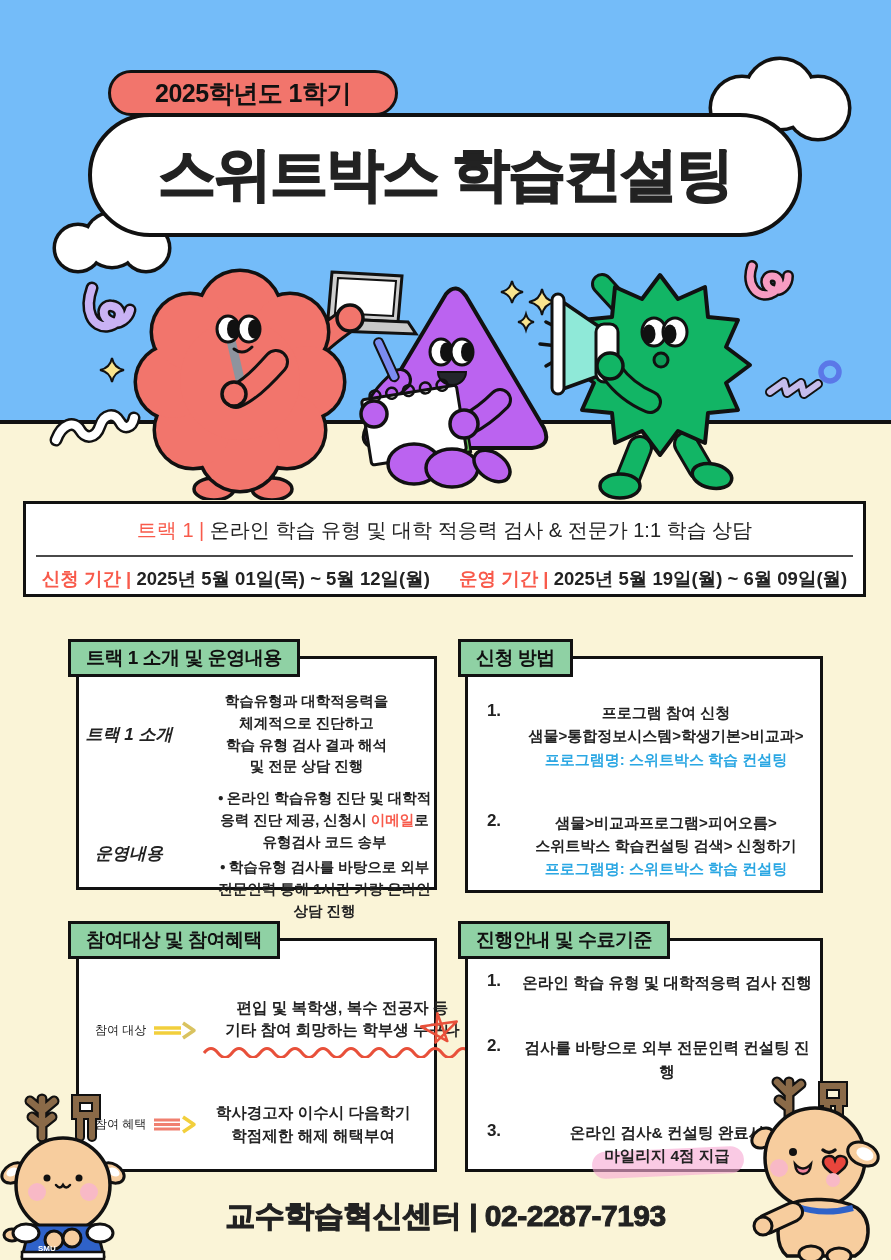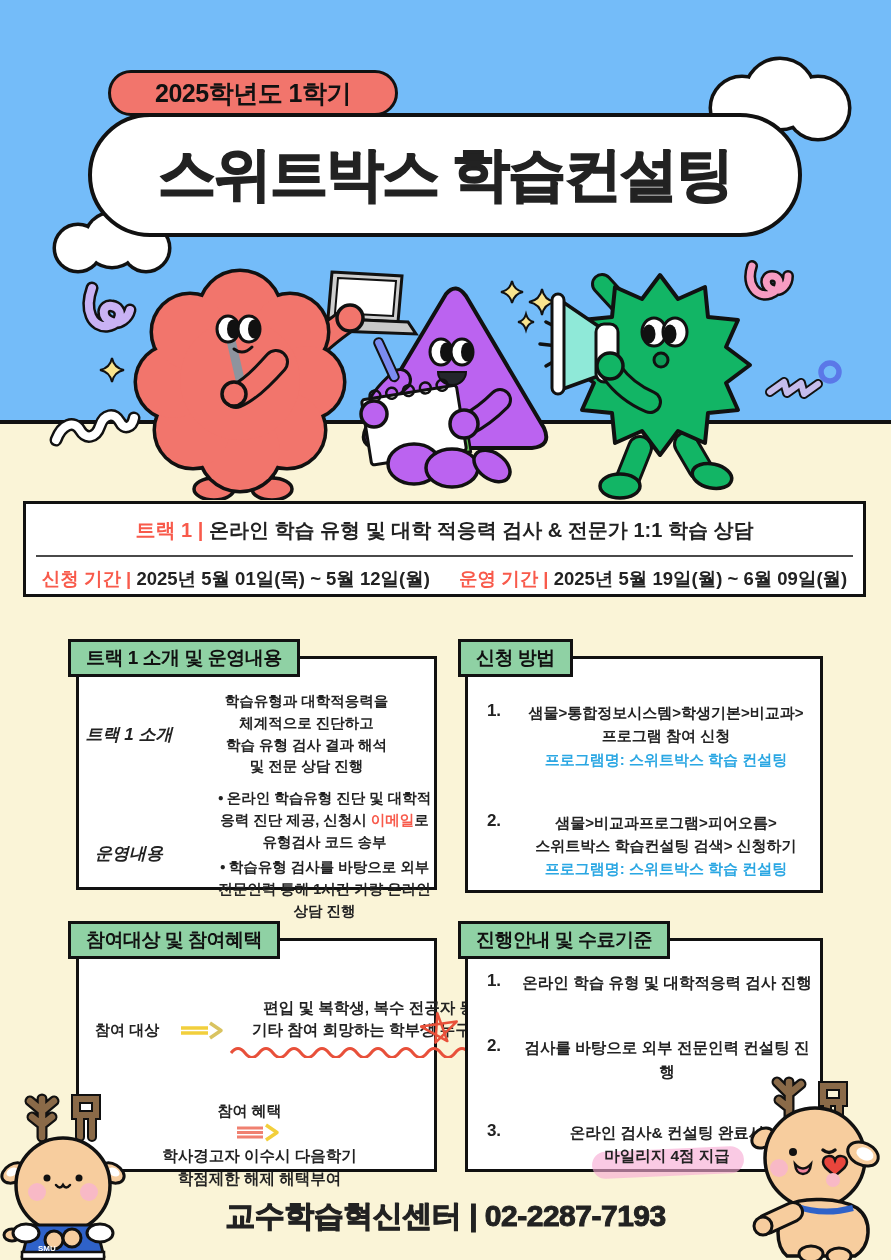--- a/index.html
+++ b/index.html
@@ -9,21 +9,21 @@
   .ground{position:absolute;left:0;top:420px;width:891px;height:840px;background:#FAF4D7;border-top:4px solid #111;box-sizing:border-box;}
   .scene{position:absolute;left:0;top:0;z-index:1;}
   .badge{position:absolute;left:108px;top:70px;width:290px;height:46px;background:#F2756C;border:3.5px solid #111;
          border-radius:24px;display:flex;align-items:center;justify-content:center;z-index:3;box-sizing:border-box;}
   .badge span{font-size:25px;font-weight:800;color:#111;letter-spacing:-0.5px;}
   .banner{position:absolute;left:88px;top:113px;width:714px;height:124px;background:#fff;border:4px solid #111;
           border-radius:64px;display:flex;align-items:center;justify-content:center;z-index:2;box-sizing:border-box;}
   .banner span{font-size:58px;font-weight:800;color:#222;letter-spacing:-2px;-webkit-text-stroke:1.5px #222;}
   .track-box{position:absolute;left:23px;top:501px;width:843px;height:96px;background:#fff;border:3px solid #111;
              z-index:2;box-sizing:border-box;text-align:center;}
-  .track-line{margin-top:13px;font-size:20px;font-weight:700;color:#222;}
+  .track-line{margin-top:13px;font-size:20px;font-weight:400;color:#222;}
   .track-line .red,.red{color:#F85A4B;}
   .divider{margin:11px 10px 0 10px;height:2px;background:#4a4a4a;}
   .period-line{margin-top:9px;font-size:18.5px;font-weight:800;color:#222;white-space:nowrap;}
   .period-line .gap{margin-left:24px;}
   .sec-header{position:absolute;height:38px;background:#8FD1A4;border:3px solid #111;display:inline-flex;align-items:center;
               padding:0 15px;z-index:2;box-sizing:border-box;}
   .sec-header span{font-size:19px;font-weight:800;color:#111;letter-spacing:-0.5px;}
   .sec-body{position:absolute;background:#fff;border:3px solid #111;z-index:1;box-sizing:border-box;color:#222;}
   #hdr1{left:68px;top:639px;align-items:center;} #hdr2{left:458px;top:639px;} #hdr3{left:68px;top:921px;} #hdr4{left:458px;top:921px;}
   #body1{left:76px;top:656px;width:361px;height:234px;padding-top:26px;}
@@ -33,21 +33,21 @@
   .row{display:flex;align-items:center;margin-top:6px;}
   .rlabel{width:100px;flex:none;text-align:center;font-weight:800;font-size:17px;font-style:italic;}
   .rtext{flex:1;text-align:center;font-size:14.5px;font-weight:700;line-height:1.5;}
   .bullet{margin-top:4px;margin-left:36px;}
   .dot{font-size:10px;vertical-align:2px;margin-right:3px;}
   .b2item{display:flex;align-items:flex-start;}
   .b2item .num,.b4row .num{width:52px;flex:none;text-align:center;font-weight:800;font-size:17px;}
   .b2text{flex:1;text-align:center;font-size:15px;font-weight:700;line-height:1.55;padding-right:8px;}
   .blue{color:#2BA7E3;font-weight:800;}
   .b3row{display:flex;align-items:center;margin:0 10px 0 16px;}
-  .b3label{flex:none;font-weight:700;font-size:15px;margin-right:20px;}
+  .b3label{flex:none;font-weight:400;font-size:12px;margin-right:6px;}
   .b3arrow{flex:none;margin-right:4px;}
   .b3text{flex:1;text-align:center;font-size:15.5px;font-weight:700;line-height:1.45;}
   .b4row{display:flex;align-items:flex-start;margin-right:6px;}
   .b4text{flex:1;text-align:center;font-size:15.5px;font-weight:700;line-height:1.5;}
   .hl{position:relative;display:inline-block;z-index:1;}
   .hl::before{content:"";position:absolute;left:-12px;right:-14px;top:5px;bottom:-9px;background:#F7A9D3;opacity:0.62;
               border-radius:14px;transform:rotate(-2.5deg);z-index:-1;}
   .star-doodle{position:absolute;left:420px;top:1010px;z-index:3;}
   .footer{position:absolute;left:0;top:1196px;width:891px;text-align:center;font-size:30px;font-weight:700;color:#222;
           z-index:2;letter-spacing:-0.5px;-webkit-text-stroke:1px #222;}
@@ -269,22 +269,22 @@
     </div>
   </div>
 
   <div class="sec-header" id="hdr2">
     <span>신청 방법</span>
   </div>
   <div class="sec-body" id="body2">
     <div class="b2item" style="margin-top:42px;">
       <div class="num">1.</div>
       <div class="b2text">
+        <div>프로그램 참여 신청</div>
         <div>샘물&gt;통합정보시스템&gt;학생기본&gt;비교과&gt;</div>
-        <div>프로그램 참여 신청</div>
         <div class="blue">프로그램명: 스위트박스 학습 컨설팅</div>
       </div>
     </div>
     <div class="b2item" style="margin-top:40px;">
       <div class="num">2.</div>
       <div class="b2text">
         <div>샘물&gt;비교과프로그램&gt;피어오름&gt;</div>
         <div>스위트박스 학습컨설팅 검색&gt; 신청하기</div>
         <div class="blue">프로그램명: 스위트박스 학습 컨설팅</div>
       </div>
@@ -302,21 +302,21 @@
         <path d="M31,4 l11,7.5 L31,19" stroke="#D9C360" stroke-width="3.5" fill="none" stroke-linejoin="round"></path>
       </svg>
       <div class="b3text">
         <div>편입 및 복학생, 복수 전공자 등</div>
         <div>기타 참여 희망하는 학부생 누구나</div>
         <svg width="280" height="12" viewBox="0 0 280 12" style="margin-top:2px;">
           <path d="M2,7 Q9,-2 16,7 T30,7 T44,7 T58,7 T72,7 T86,7 T100,7 T114,7 T128,7 T142,7 T156,7 T170,7 T184,7 T198,7 T212,7 T226,7 T240,7 T254,7 T268,7 T278,7" fill="none" stroke="#E8503A" stroke-width="3"></path>
         </svg>
       </div>
     </div>
-    <div class="b3row" style="margin-top:38px;flex-direction:column;">
+    <div class="b3row" style="margin-top:38px;">
       <div class="b3label">참여 혜택</div>
       <svg class="b3arrow" width="46" height="24" viewBox="0 0 46 24">
         <path d="M2,7 h26 M2,11.5 h26 M2,16 h26" stroke="#F08070" stroke-width="3" fill="none"></path>
         <path d="M31,4 l11,7.5 L31,19" stroke="#F2CF3C" stroke-width="3.5" fill="none" stroke-linejoin="round"></path>
       </svg>
       <div class="b3text">
         <div>학사경고자 이수시 다음학기</div>
         <div>학점제한 해제 해택부여</div>
       </div>
     </div>

